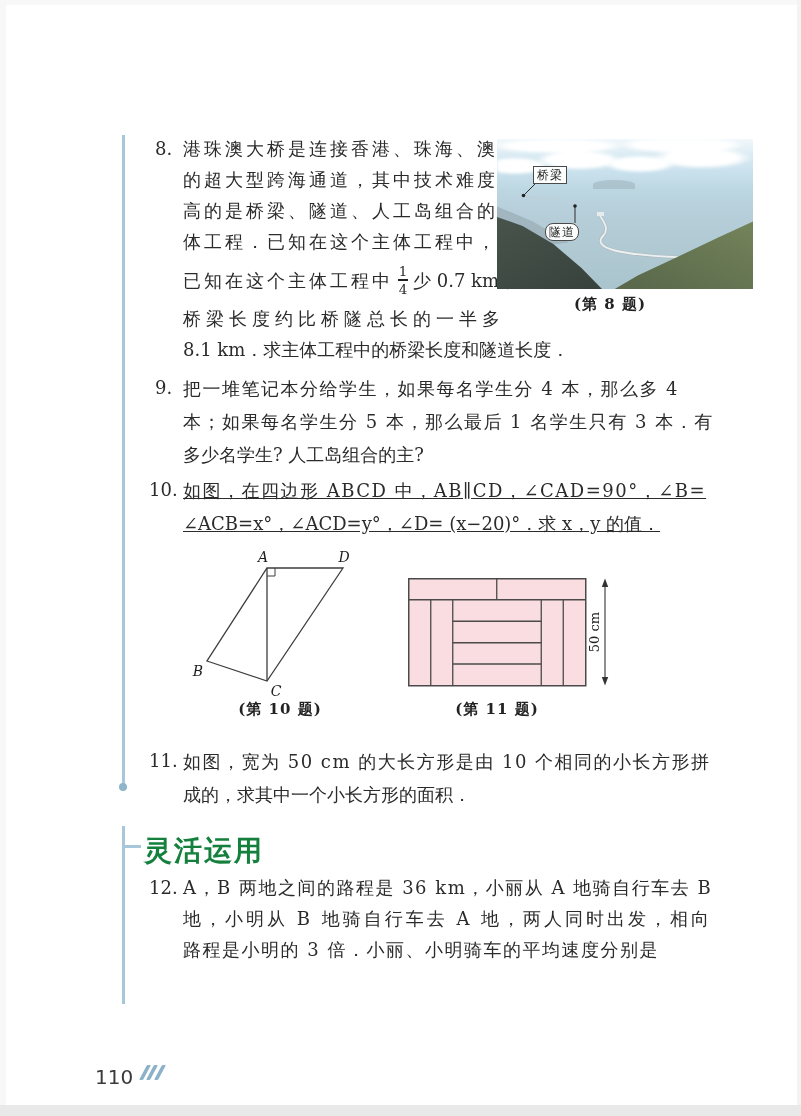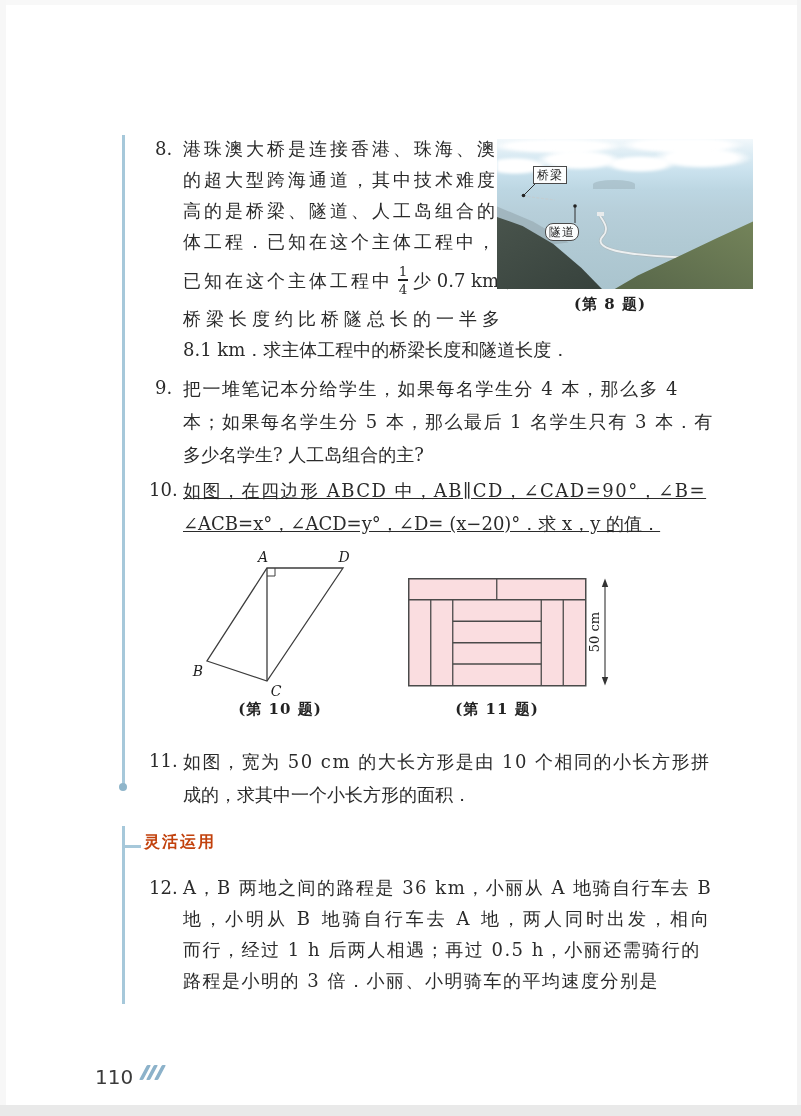--- a/index.html
+++ b/index.html
@@ -55,21 +55,21 @@
   .photo-label{position:absolute;background:rgba(255,255,255,.95);border:1px solid #4a4a4a;
     font-size:12px;line-height:16px;padding:0 3px;color:#1d1d1d;letter-spacing:1px;}
   .caption{font-size:15px;font-weight:600;color:#222;text-align:center;letter-spacing:1px;}
   .photo-caption{margin-top:6px;}
 
   .figure{position:absolute;}
   .fig-caption{position:absolute;width:170px;}
 
   
   .section-title{position:absolute;left:144px;top:832px;font-family:"DejaVu Sans","Liberation Sans",sans-serif;
-    font-size:16px;font-weight:bold;color:#c2410c;letter-spacing:2px;}
+    font-size:28px;font-weight:bold;color:#15803d;letter-spacing:2px;}
 
   
   .footer{position:absolute;left:95px;top:1026px;display:flex;align-items:flex-start;margin-top:39px;}
   .page-num{font-family:"DejaVu Sans","Liberation Sans",sans-serif;font-size:20px;font-weight:500;color:#3a3a3a;}
   .slashes{display:flex;margin-left:6px;}
   .slash{width:4px;height:15px;background:#8cb2ca;transform:skewX(-28deg);margin-left:3.5px;border-radius:1px;}
 
   svg text{font-family:"DejaVu Serif","Liberation Serif",serif;}
   svg text.vtx{font-style:italic;font-size:14px;fill:#1d1d1d;}
 </style>
@@ -185,21 +185,20 @@
 </div>
 
 <div class="rail" style="left:122px;top:826px;height:178px;"></div>
 <div class="rail-dash" style="left:124px;top:845px;width:17px;"></div>
 <div class="section-title">灵活运用</div>
 
 <div class="problem" style="top:872px;">
   <span class="pnum two">12.</span>
   <div class="line ls1">A，B 两地之间的路程是 36 km，小丽从 A 地骑自行车去 B</div>
   <div class="line ls2">地，小明从 B 地骑自行车去 A 地，两人同时出发，相向</div>
-  <div class="line ls1">而行，经过 1 h 后两人相遇；再过 0.5 h，小丽还需骑行的</div>
   <div class="line ls1">路程是小明的 3 倍．小丽、小明骑车的平均速度分别是</div>
 </div>
 
 <div class="footer">
   <span class="page-num">110</span>
   <span class="slashes">
     <span class="slash"></span>
     <span class="slash"></span>
     <span class="slash"></span>
   </span>

